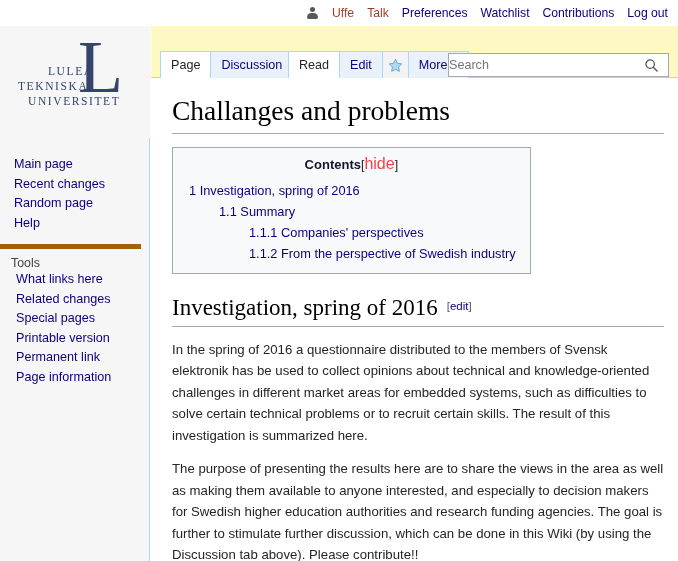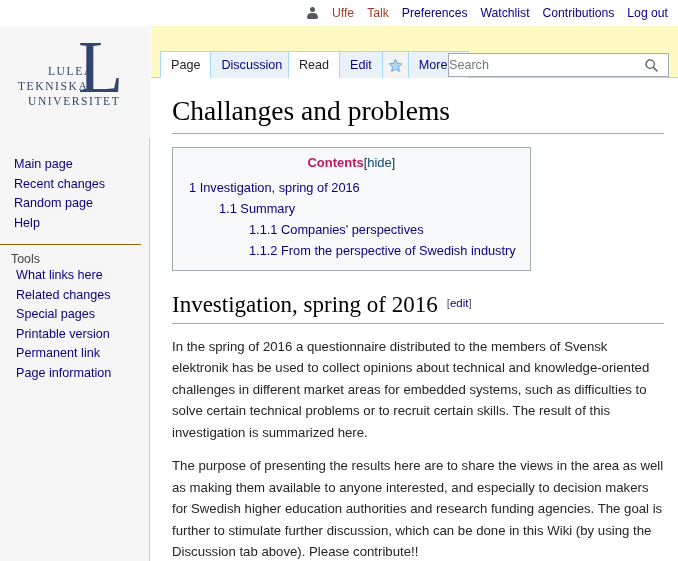--- a/index.html
+++ b/index.html
@@ -76,21 +76,21 @@
   
   #nav-main { padding: 17px 0 0 0; }
   .nav-link {
     display: block; color: #0b0080; text-decoration: none;
     font-size: 12.6px; line-height: 19.5px; padding-left: 14px;
     cursor: pointer;
   }
   .portal-heading {
     font-size: 12.4px; color: #444; padding-left: 11px;
     margin-top: 11px; padding-top: 7px;
-    border-top: 1px solid #a16207; margin-right: 8px;
+    border-top: 5px solid #a16207; margin-right: 8px;
   }
   .nav-sub { padding-left: 2px; }
   .nav-sub .nav-link { padding-left: 14px; line-height: 19.5px; }
 
   
   #tabs-row {
     position: relative; height: 52px; width: 527px;
     background: #fef9c3;
   }
   #ns-tabs { position: absolute; left: 9px; bottom: 0; display: flex; align-items: flex-end; }
@@ -162,22 +162,22 @@
   }
   #toc {
     display: inline-block;
     margin: 13px 0 6px 0;
     border: 1px solid #a2a9b1;
     background: #f8f9fa;
     padding: 7px 14px 9px 14px;
     min-width: 349px;
   }
   #toc-title { text-align: center; font-size: 13px; margin-bottom: 7px; }
-  #toc-title b { font-weight: bold; color:#be185d; }
-  .toc-toggle { color: #0c4a6e; font-size: 13px; cursor:pointer;text-align:center; }
+  #toc-title b { font-weight: bold; color:#0f172a; }
+  .toc-toggle { color: #ef4444; font-size: 16px; cursor:pointer;text-align:center; }
   .toc-bracket { color: #222; font-size: 12.4px; }
   .toc-row { font-size: 12.8px; line-height: 21px; color:#0b0080; cursor:pointer; white-space:nowrap; }
   .toc-l1 { padding-left: 2px; }
   .toc-l2 { padding-left: 32px; }
   .toc-l3 { padding-left: 62px; }
 
   h2.section {
     font-family: "Liberation Serif", serif;
     font-weight: 400;
     font-size: 23px;

